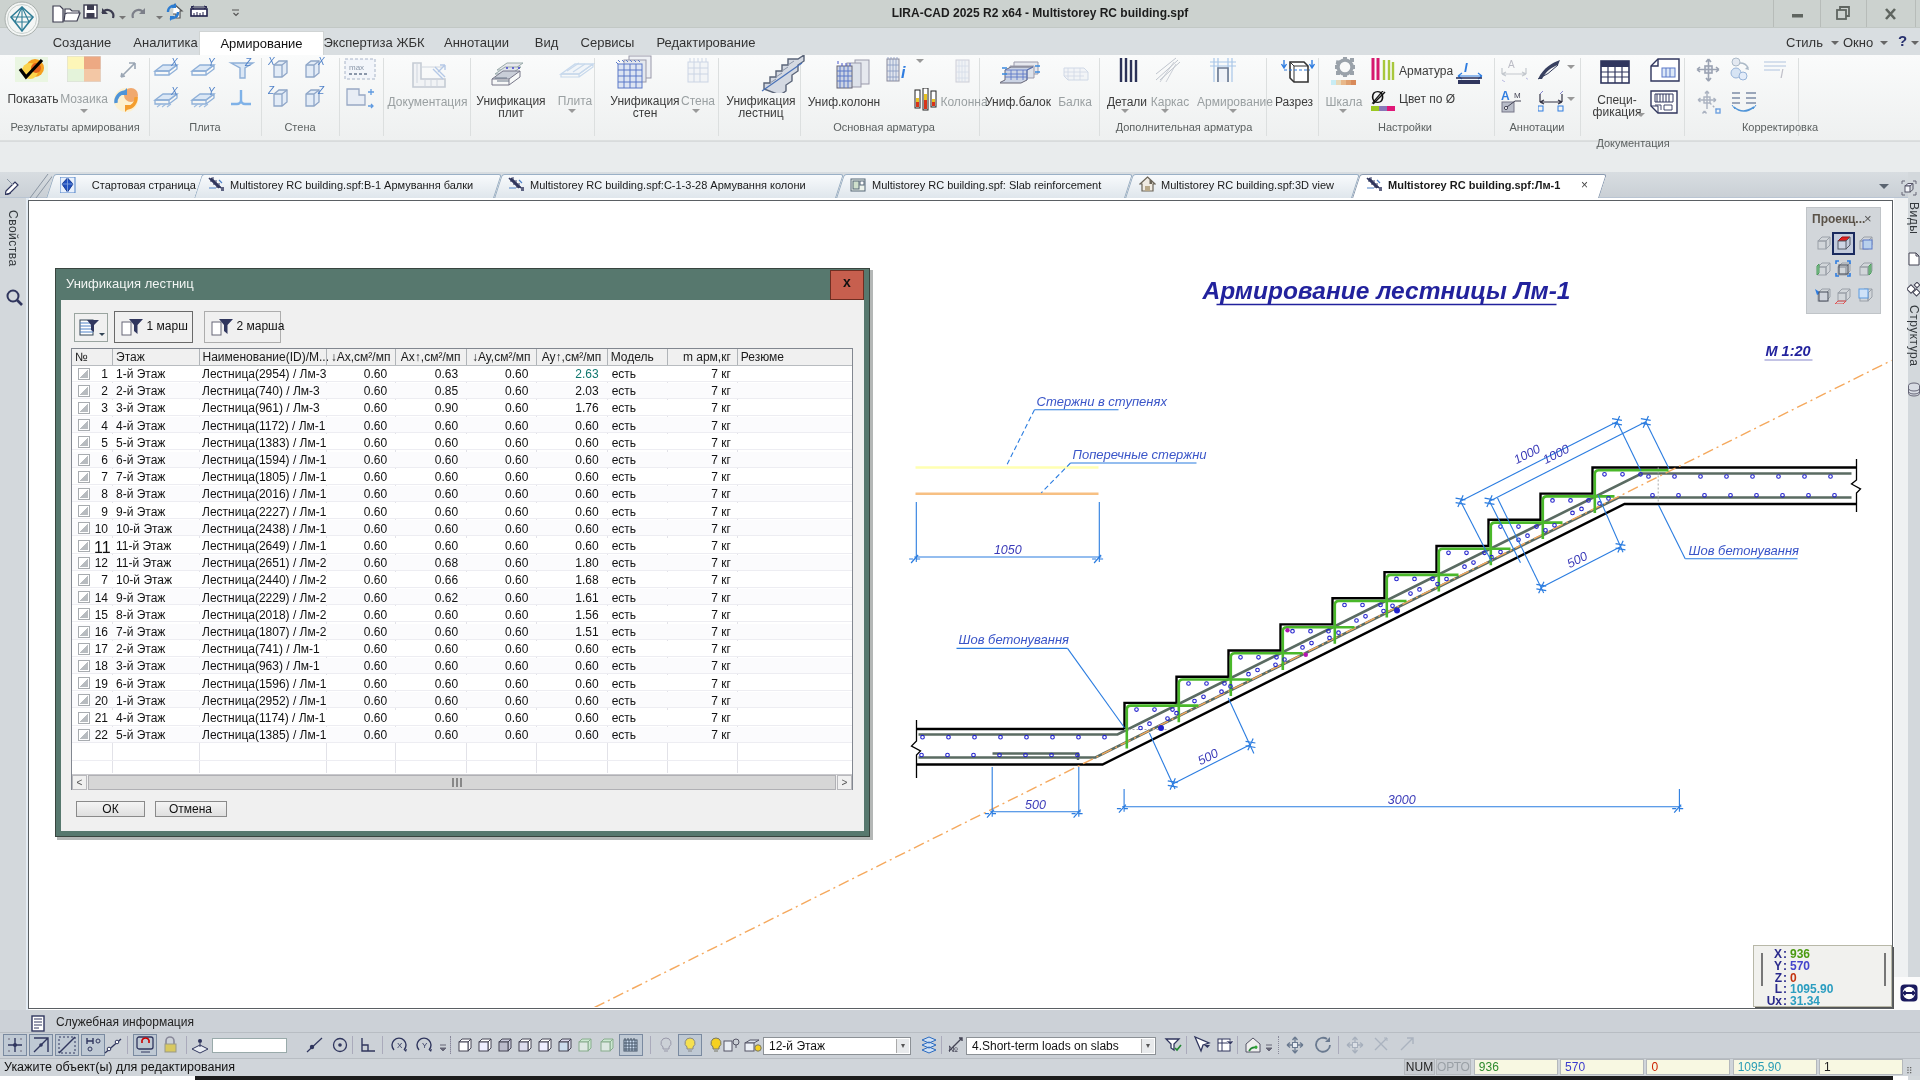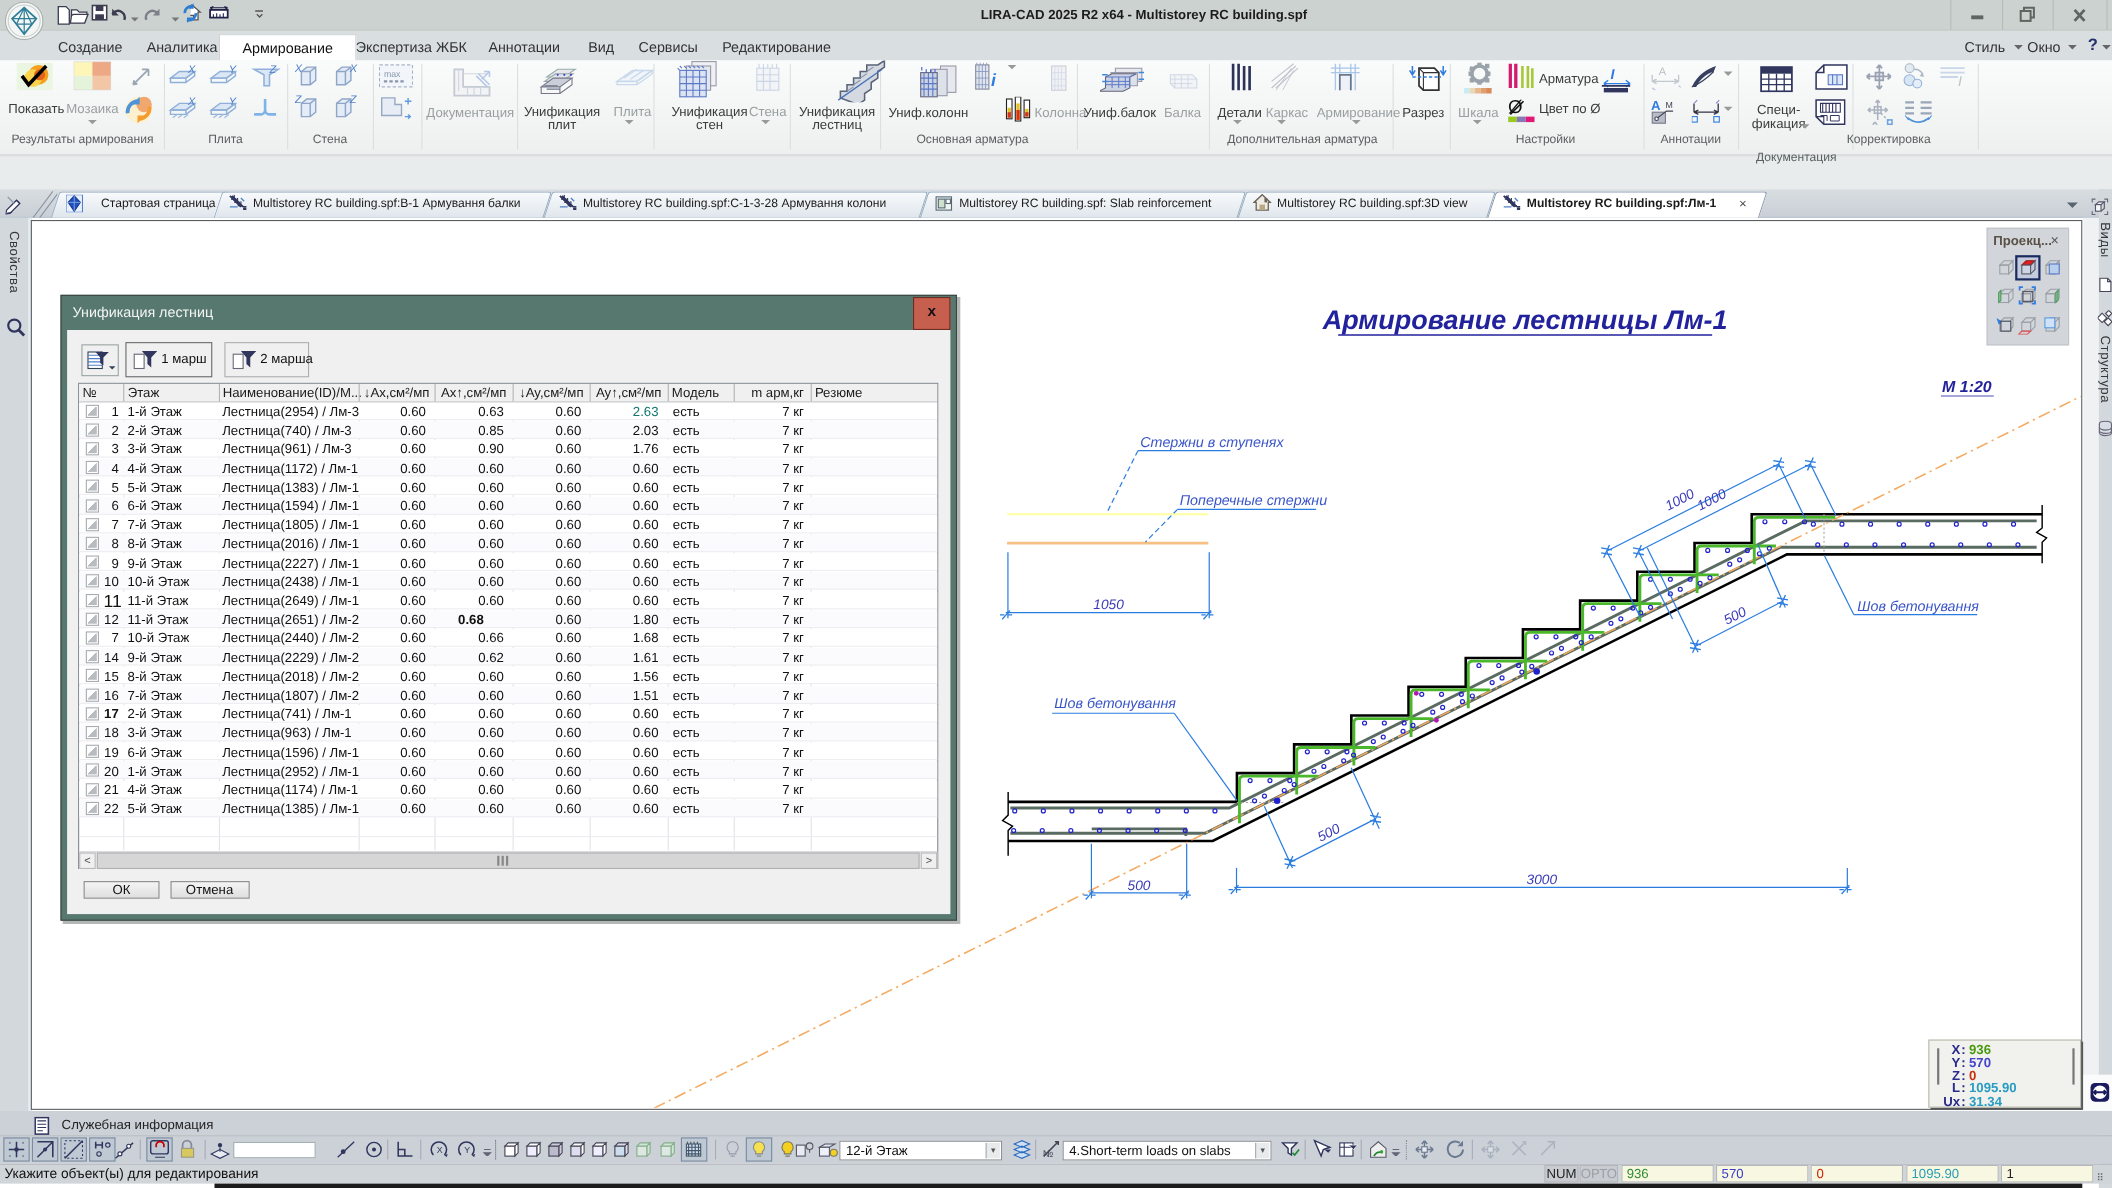--- a/index.html
+++ b/index.html
@@ -123,21 +123,21 @@
 <div class="gsep" style="left:1683.8px"></div>
 <div class="gsep" style="left:1797.5px"></div>
 <div class="grplabel" style="left:75px;width:240px;margin-left:-120px;">Результаты армирования</div>
 <div class="grplabel" style="left:205px;width:240px;margin-left:-120px;">Плита</div>
 <div class="grplabel" style="left:300px;width:240px;margin-left:-120px;">Стена</div>
 <div class="grplabel" style="left:884px;width:240px;margin-left:-120px;">Основная арматура</div>
 <div class="grplabel" style="left:1184px;width:240px;margin-left:-120px;">Дополнительная арматура</div>
 <div class="grplabel" style="left:1405px;width:240px;margin-left:-120px;">Настройки</div>
 <div class="grplabel" style="left:1537px;width:240px;margin-left:-120px;">Аннотации</div>
 <div class="grplabel" style="left:1633px;width:240px;margin-left:-120px;margin-top:16px;">Документация</div>
-<div class="grplabel" style="left:1717px;width:240px;margin-left:-120px;text-align:center;">Корректировка</div>
+<div class="grplabel" style="left:1780px;width:240px;margin-left:-120px;text-align:center;">Корректировка</div>
 <svg class="abs" style="left:15px;top:57px" width="33" height="25" viewBox="0 0 33 25">
     <rect width="33" height="25" fill="#eaf6e2"></rect>
     <circle cx="20" cy="11" r="9" fill="#f6a01f"></circle>
     <circle cx="15" cy="14" r="8" fill="#fbd34c"></circle>
     <circle cx="21" cy="11" r="5" fill="#e2621b"></circle>
     <path d="M5 12 l6 8 L27 3" fill="none" stroke="#000" stroke-width="3.2"></path>
   </svg>
 <div class="cap" style="left:2px;top:93px;width:62px;">Показать</div>
 <svg class="abs" style="left:67px;top:56px" width="34" height="26" viewBox="0 0 34 26">
     <rect x="0" y="0" width="17" height="13" fill="#fdf6b8"></rect>
@@ -1003,21 +1003,21 @@
 <div class="abs" style="left:538.7px;top:539.0px;width:60px;text-align:right;font-size:12px;color:#111;">0.60</div>
 <div class="abs" style="left:611.7px;top:539.0px;font-size:12px;color:#111;">есть</div>
 <div class="abs" style="left:670.8px;top:539.0px;width:60px;text-align:right;font-size:12px;color:#111;">7 кг</div>
 <div class="abs" style="left:72px;top:554.7px;width:780px;height:16.2px;background:#fbfbfd;border-bottom:1px solid #ededf2;"></div>
 <div class="abs" style="left:77.5px;top:556.7px;width:12px;height:12px;background:#fff;border:1px solid #a8acb0;"></div>
 <div class="abs" style="left:79.5px;top:558.7px;width:8px;height:8px;background:linear-gradient(135deg,#fff 45%,#b8bcc0 45%);"></div>
 <div class="abs" style="left:94px;top:556.2px;width:14px;text-align:right;font-size:12px;color:#111;">12</div>
 <div class="abs" style="left:116px;top:556.2px;font-size:12px;color:#111;white-space:nowrap;">11-й Этаж</div>
 <div class="abs" style="left:202px;top:556.2px;font-size:12px;color:#111;white-space:nowrap;">Лестница(2651) / Лм-2</div>
 <div class="abs" style="left:327.2px;top:556.2px;width:60px;text-align:right;font-size:12px;color:#111;">0.60</div>
-<div class="abs" style="left:398.1px;top:556.2px;width:60px;text-align:center;font-size:12px;color:#111;font-weight:bold;">0.68</div>
+<div class="abs" style="left:398.1px;top:556.2px;width:60px;text-align:right;font-size:12px;color:#111;">0.68</div>
 <div class="abs" style="left:468.4px;top:556.2px;width:60px;text-align:right;font-size:12px;color:#111;">0.60</div>
 <div class="abs" style="left:538.7px;top:556.2px;width:60px;text-align:right;font-size:12px;color:#111;">1.80</div>
 <div class="abs" style="left:611.7px;top:556.2px;font-size:12px;color:#111;">есть</div>
 <div class="abs" style="left:670.8px;top:556.2px;width:60px;text-align:right;font-size:12px;color:#111;">7 кг</div>
 <div class="abs" style="left:72px;top:571.9px;width:780px;height:16.2px;background:#fff;border-bottom:1px solid #ededf2;"></div>
 <div class="abs" style="left:77.5px;top:573.9px;width:12px;height:12px;background:#fff;border:1px solid #a8acb0;"></div>
 <div class="abs" style="left:79.5px;top:575.9px;width:8px;height:8px;background:linear-gradient(135deg,#fff 45%,#b8bcc0 45%);"></div>
 <div class="abs" style="left:94px;top:573.4px;width:14px;text-align:right;font-size:12px;color:#111;">7</div>
 <div class="abs" style="left:116px;top:573.4px;font-size:12px;color:#111;white-space:nowrap;">10-й Этаж</div>
 <div class="abs" style="left:202px;top:573.4px;font-size:12px;color:#111;white-space:nowrap;">Лестница(2440) / Лм-2</div>
@@ -1059,21 +1059,21 @@
 <div class="abs" style="left:202px;top:625.0px;font-size:12px;color:#111;white-space:nowrap;">Лестница(1807) / Лм-2</div>
 <div class="abs" style="left:327.2px;top:625.0px;width:60px;text-align:right;font-size:12px;color:#111;">0.60</div>
 <div class="abs" style="left:398.1px;top:625.0px;width:60px;text-align:right;font-size:12px;color:#111;">0.60</div>
 <div class="abs" style="left:468.4px;top:625.0px;width:60px;text-align:right;font-size:12px;color:#111;">0.60</div>
 <div class="abs" style="left:538.7px;top:625.0px;width:60px;text-align:right;font-size:12px;color:#111;">1.51</div>
 <div class="abs" style="left:611.7px;top:625.0px;font-size:12px;color:#111;">есть</div>
 <div class="abs" style="left:670.8px;top:625.0px;width:60px;text-align:right;font-size:12px;color:#111;">7 кг</div>
 <div class="abs" style="left:72px;top:640.7px;width:780px;height:16.2px;background:#fff;border-bottom:1px solid #ededf2;"></div>
 <div class="abs" style="left:77.5px;top:642.7px;width:12px;height:12px;background:#fff;border:1px solid #a8acb0;"></div>
 <div class="abs" style="left:79.5px;top:644.7px;width:8px;height:8px;background:linear-gradient(135deg,#fff 45%,#b8bcc0 45%);"></div>
-<div class="abs" style="left:94px;top:642.2px;width:14px;text-align:right;font-size:12px;color:#111;font-weight:bold;">17</div>
+<div class="abs" style="left:94px;top:642.2px;width:14px;text-align:right;font-size:12px;color:#111;">17</div>
 <div class="abs" style="left:116px;top:642.2px;font-size:12px;color:#111;white-space:nowrap;">2-й Этаж</div>
 <div class="abs" style="left:202px;top:642.2px;font-size:12px;color:#111;white-space:nowrap;">Лестница(741) / Лм-1</div>
 <div class="abs" style="left:327.2px;top:642.2px;width:60px;text-align:right;font-size:12px;color:#111;">0.60</div>
 <div class="abs" style="left:398.1px;top:642.2px;width:60px;text-align:right;font-size:12px;color:#111;">0.60</div>
 <div class="abs" style="left:468.4px;top:642.2px;width:60px;text-align:right;font-size:12px;color:#111;">0.60</div>
 <div class="abs" style="left:538.7px;top:642.2px;width:60px;text-align:right;font-size:12px;color:#111;">0.60</div>
 <div class="abs" style="left:611.7px;top:642.2px;font-size:12px;color:#111;">есть</div>
 <div class="abs" style="left:670.8px;top:642.2px;width:60px;text-align:right;font-size:12px;color:#111;">7 кг</div>
 <div class="abs" style="left:72px;top:657.9px;width:780px;height:16.2px;background:#fbfbfd;border-bottom:1px solid #ededf2;"></div>
 <div class="abs" style="left:77.5px;top:659.9px;width:12px;height:12px;background:#fff;border:1px solid #a8acb0;"></div>

